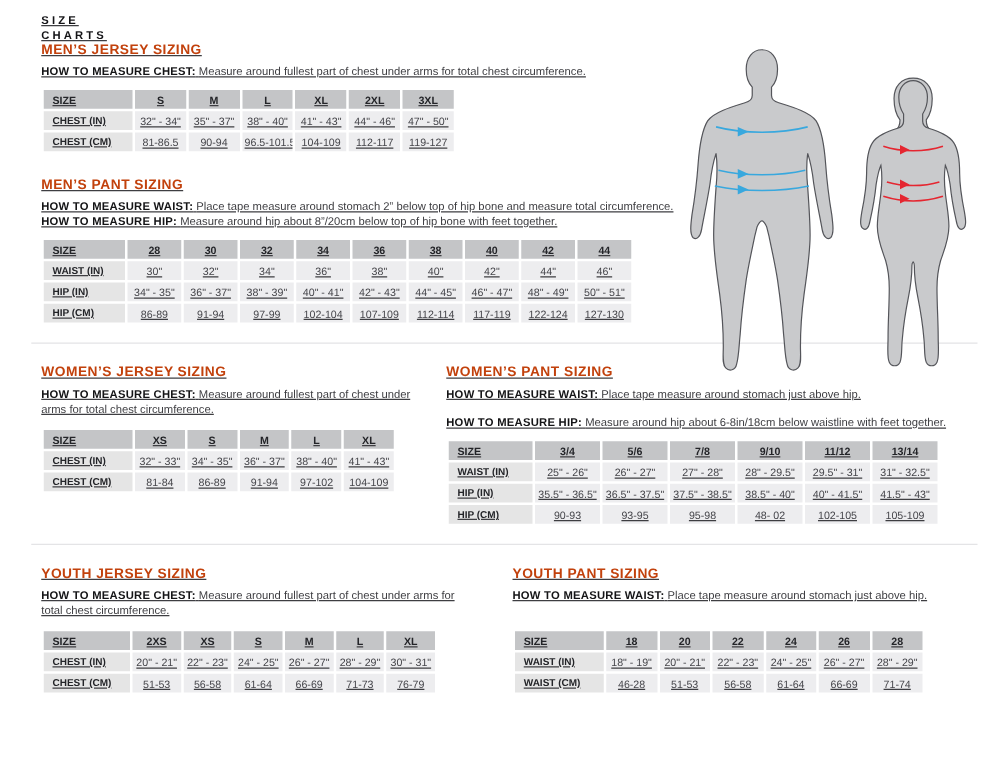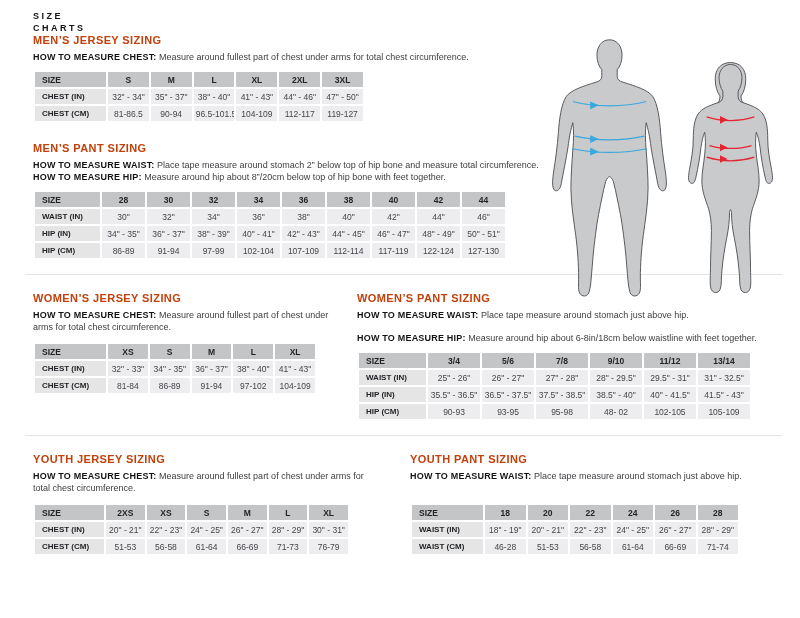--- a/index.html
+++ b/index.html
@@ -1,18 +1,18 @@
 <!DOCTYPE html>
 <html><head>
 <meta charset="utf-8">
 <style>
   html,body{margin:0;padding:0;background:#fff;}
   .page{position:relative;width:800px;height:618px;background:#ffffff;overflow:hidden;
         font-family:"Liberation Sans",sans-serif;color:#3e3e42;}
-  .content{padding:10px 30px 0 33px;}
+  .content{padding:10px 30px 0 33px;text-decoration:underline;}
   .kicker{font-size:9px;font-weight:bold;letter-spacing:2.5px;line-height:12px;color:#131316;}
   h2.sec-title{margin:0;font-size:11px;font-weight:800;letter-spacing:.4px;color:#c2410c;}
   .mt-title{margin-top:16px;}
   .howto{margin:5px 0 0 0;font-size:9px;line-height:12px;color:#3e3e42;}
   .howto b{color:#141416;letter-spacing:.2px;}
   .howto-block{min-height:26px;}
   table.size-table{border-collapse:separate;border-spacing:2px;table-layout:fixed;margin-top:7px;}
   table.size-table th,table.size-table td{font-size:8.5px;height:15px;padding:0 2px;
       text-align:center;vertical-align:middle;overflow:hidden;white-space:nowrap;}
   table.size-table thead th{background:#c4c5c7;color:#232428;font-weight:bold;}

